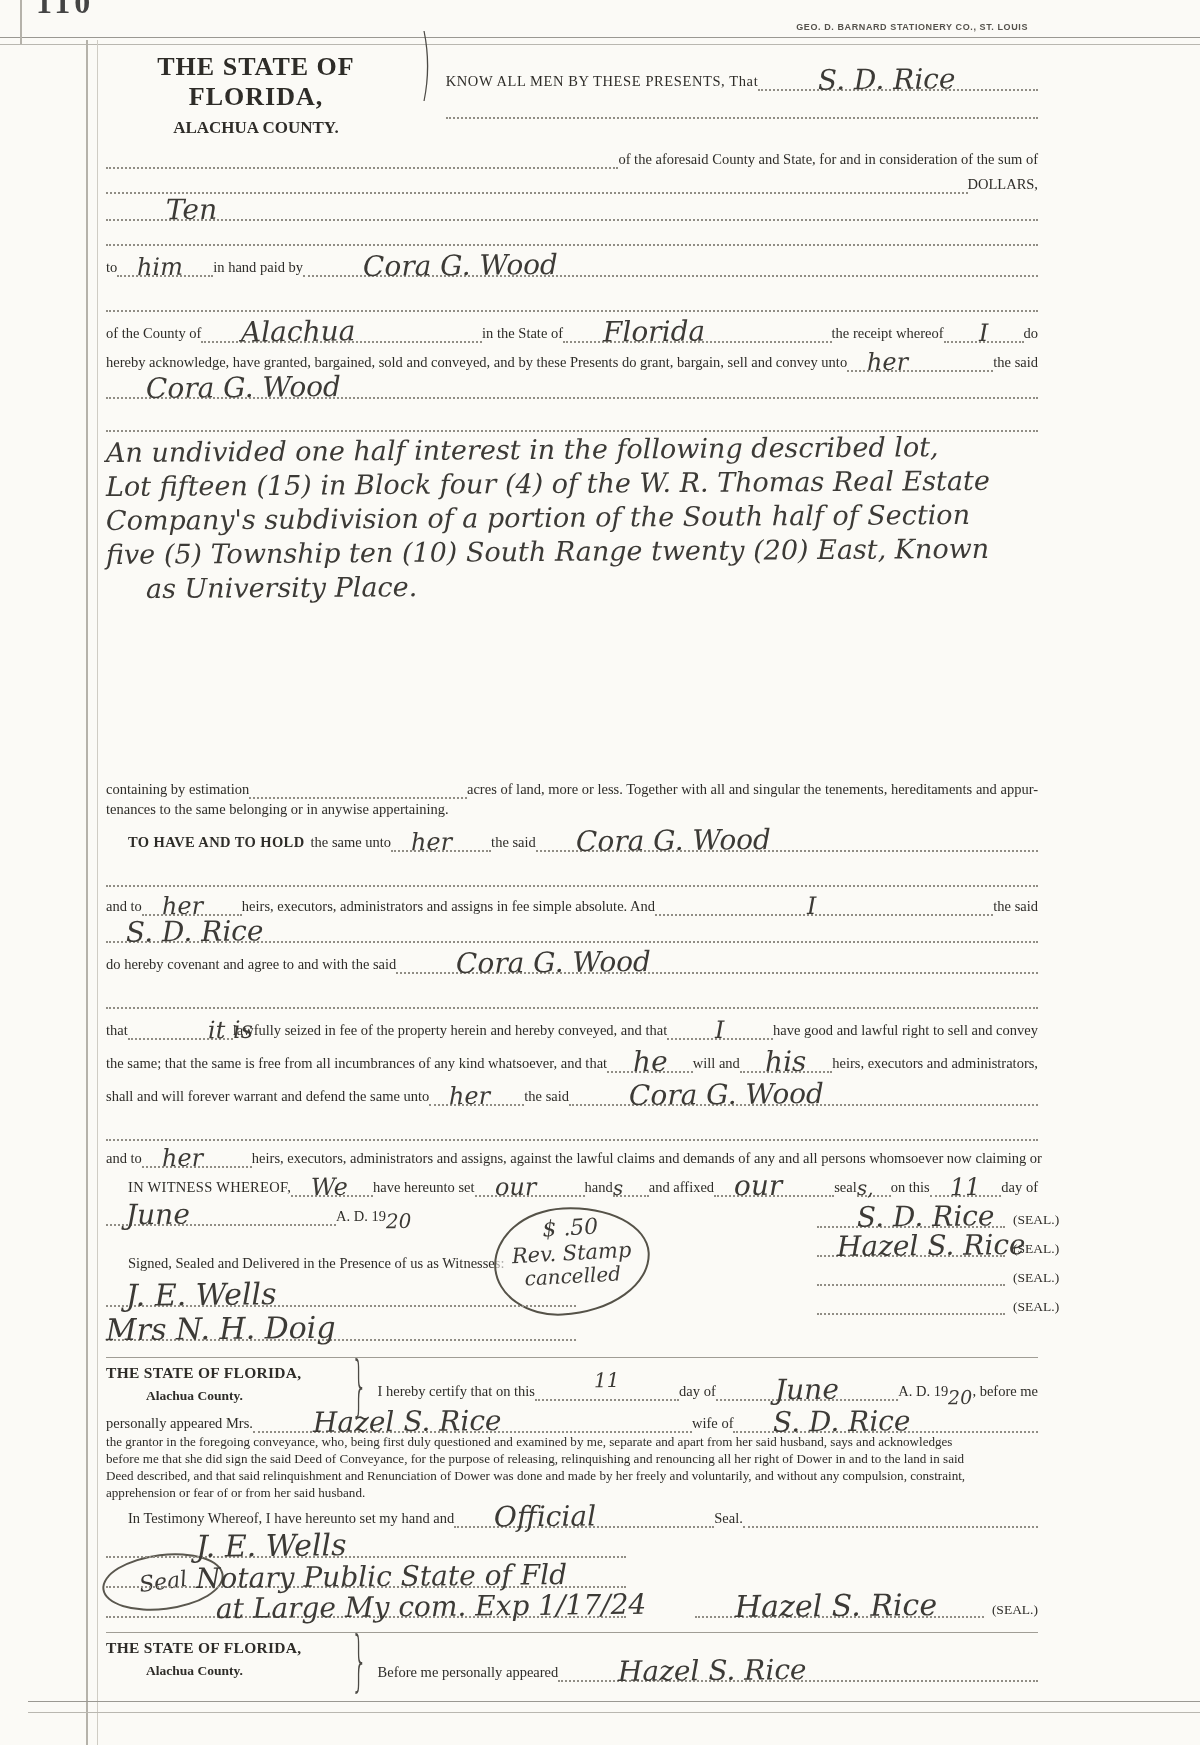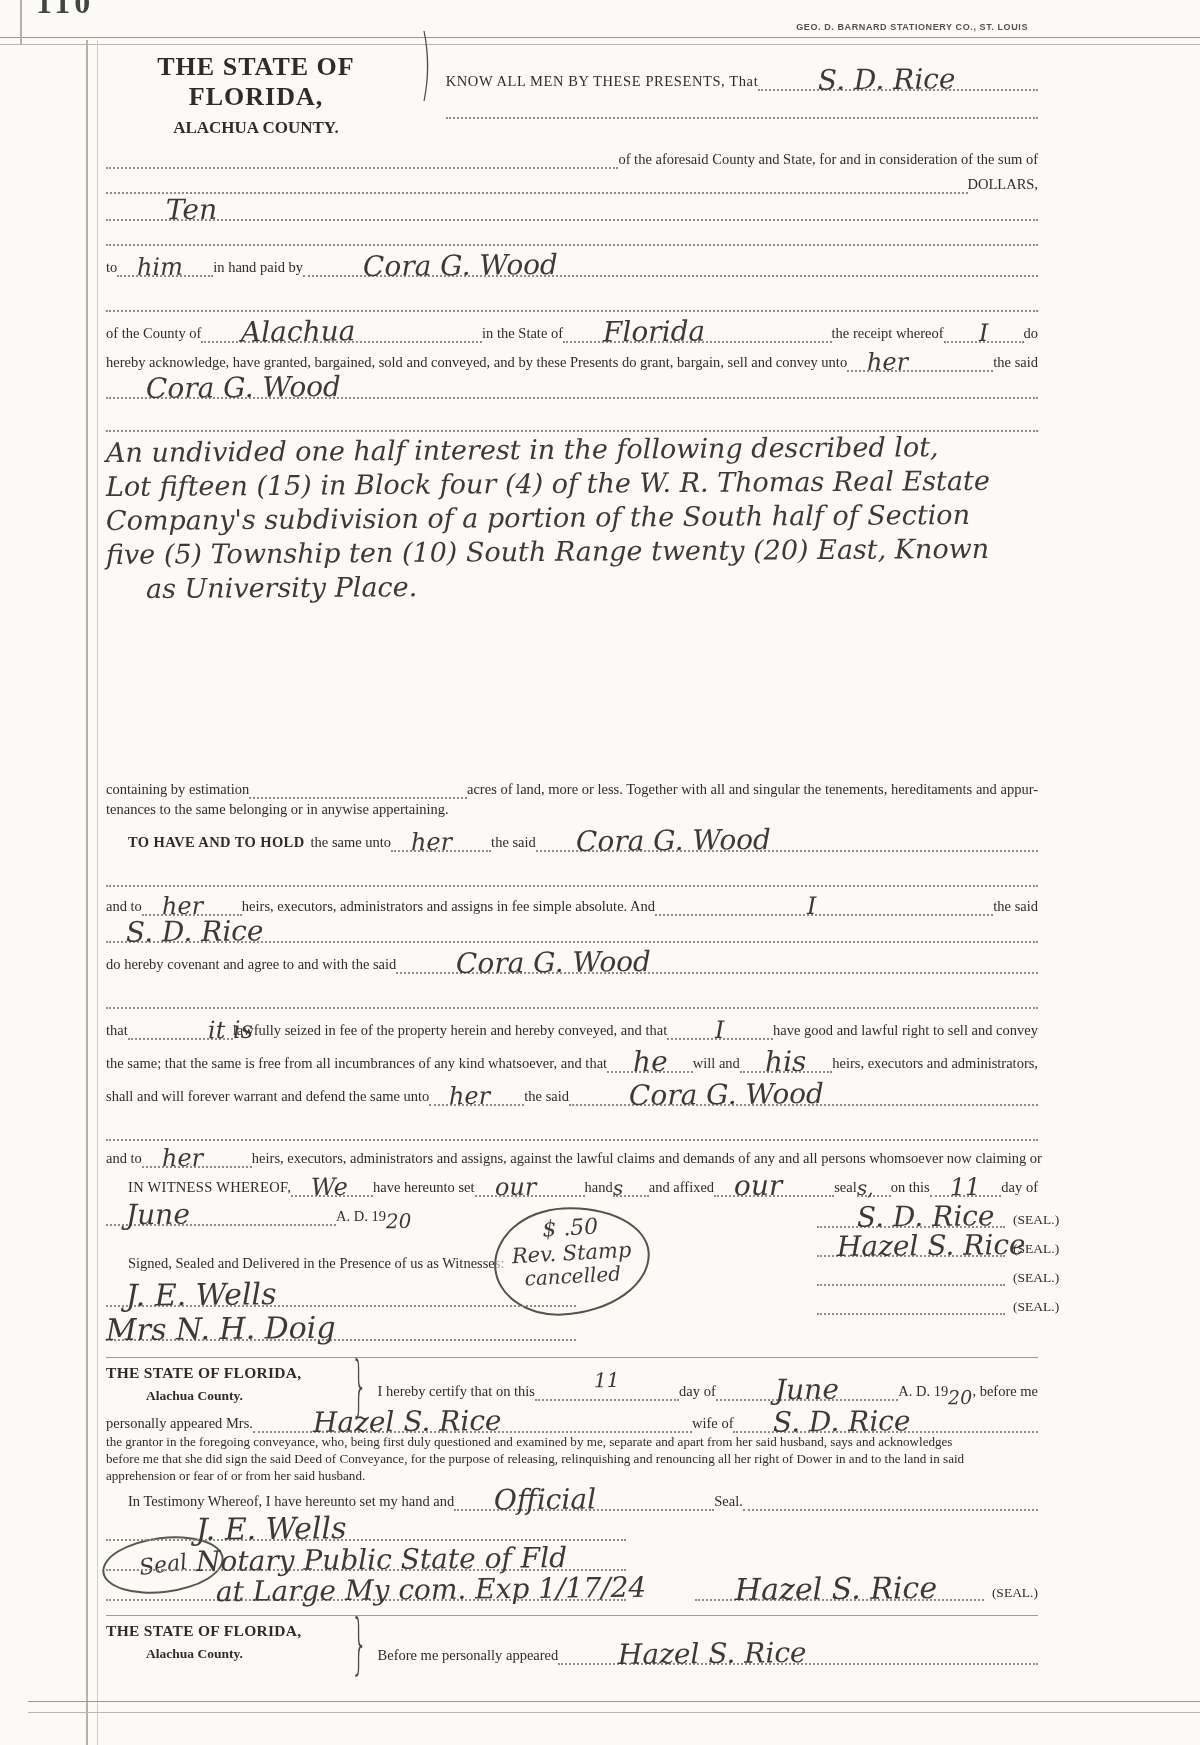--- a/index.html
+++ b/index.html
@@ -273,20 +273,21 @@
       </div>
     </div>
     <div class="row" style="margin-top:2px;">
       <span class="p">personally appeared Mrs.</span>
       <span class="fill" style="flex-grow:3;"><span class="hw big i60">Hazel S. Rice</span></span>
       <span class="p">wife of</span>
       <span class="fill" style="flex-grow:2;"><span class="hw big i40">S. D. Rice</span></span>
     </div>
     <div class="psm">the grantor in the foregoing conveyance, who, being first duly questioned and examined by me, separate and apart from her said husband, says and acknowledges</div>
     <div class="psm">before me that she did sign the said Deed of Conveyance, for the purpose of releasing, relinquishing and renouncing all her right of Dower in and to the land in said</div>
+    <div class="psm">Deed described, and that said relinquishment and Renunciation of Dower was done and made by her freely and voluntarily, and without any compulsion, constraint,</div>
     <div class="psm">apprehension or fear of or from her said husband.</div>
     <div class="row" style="margin-top:0;">
       <span class="p" style="margin-left:22px;">In Testimony Whereof, I have hereunto set my hand and</span>
       <span class="fillfix" style="width:260px;"><span class="hw big i40">Official</span></span>
       <span class="p">Seal.</span>
       <span class="fill"></span>
     </div>
     <div style="position:relative;">
       <div class="sealoval" style="left:-4px;top:26px;">
         <span class="hw" style="font-size:22px;top:0;">Seal</span>

